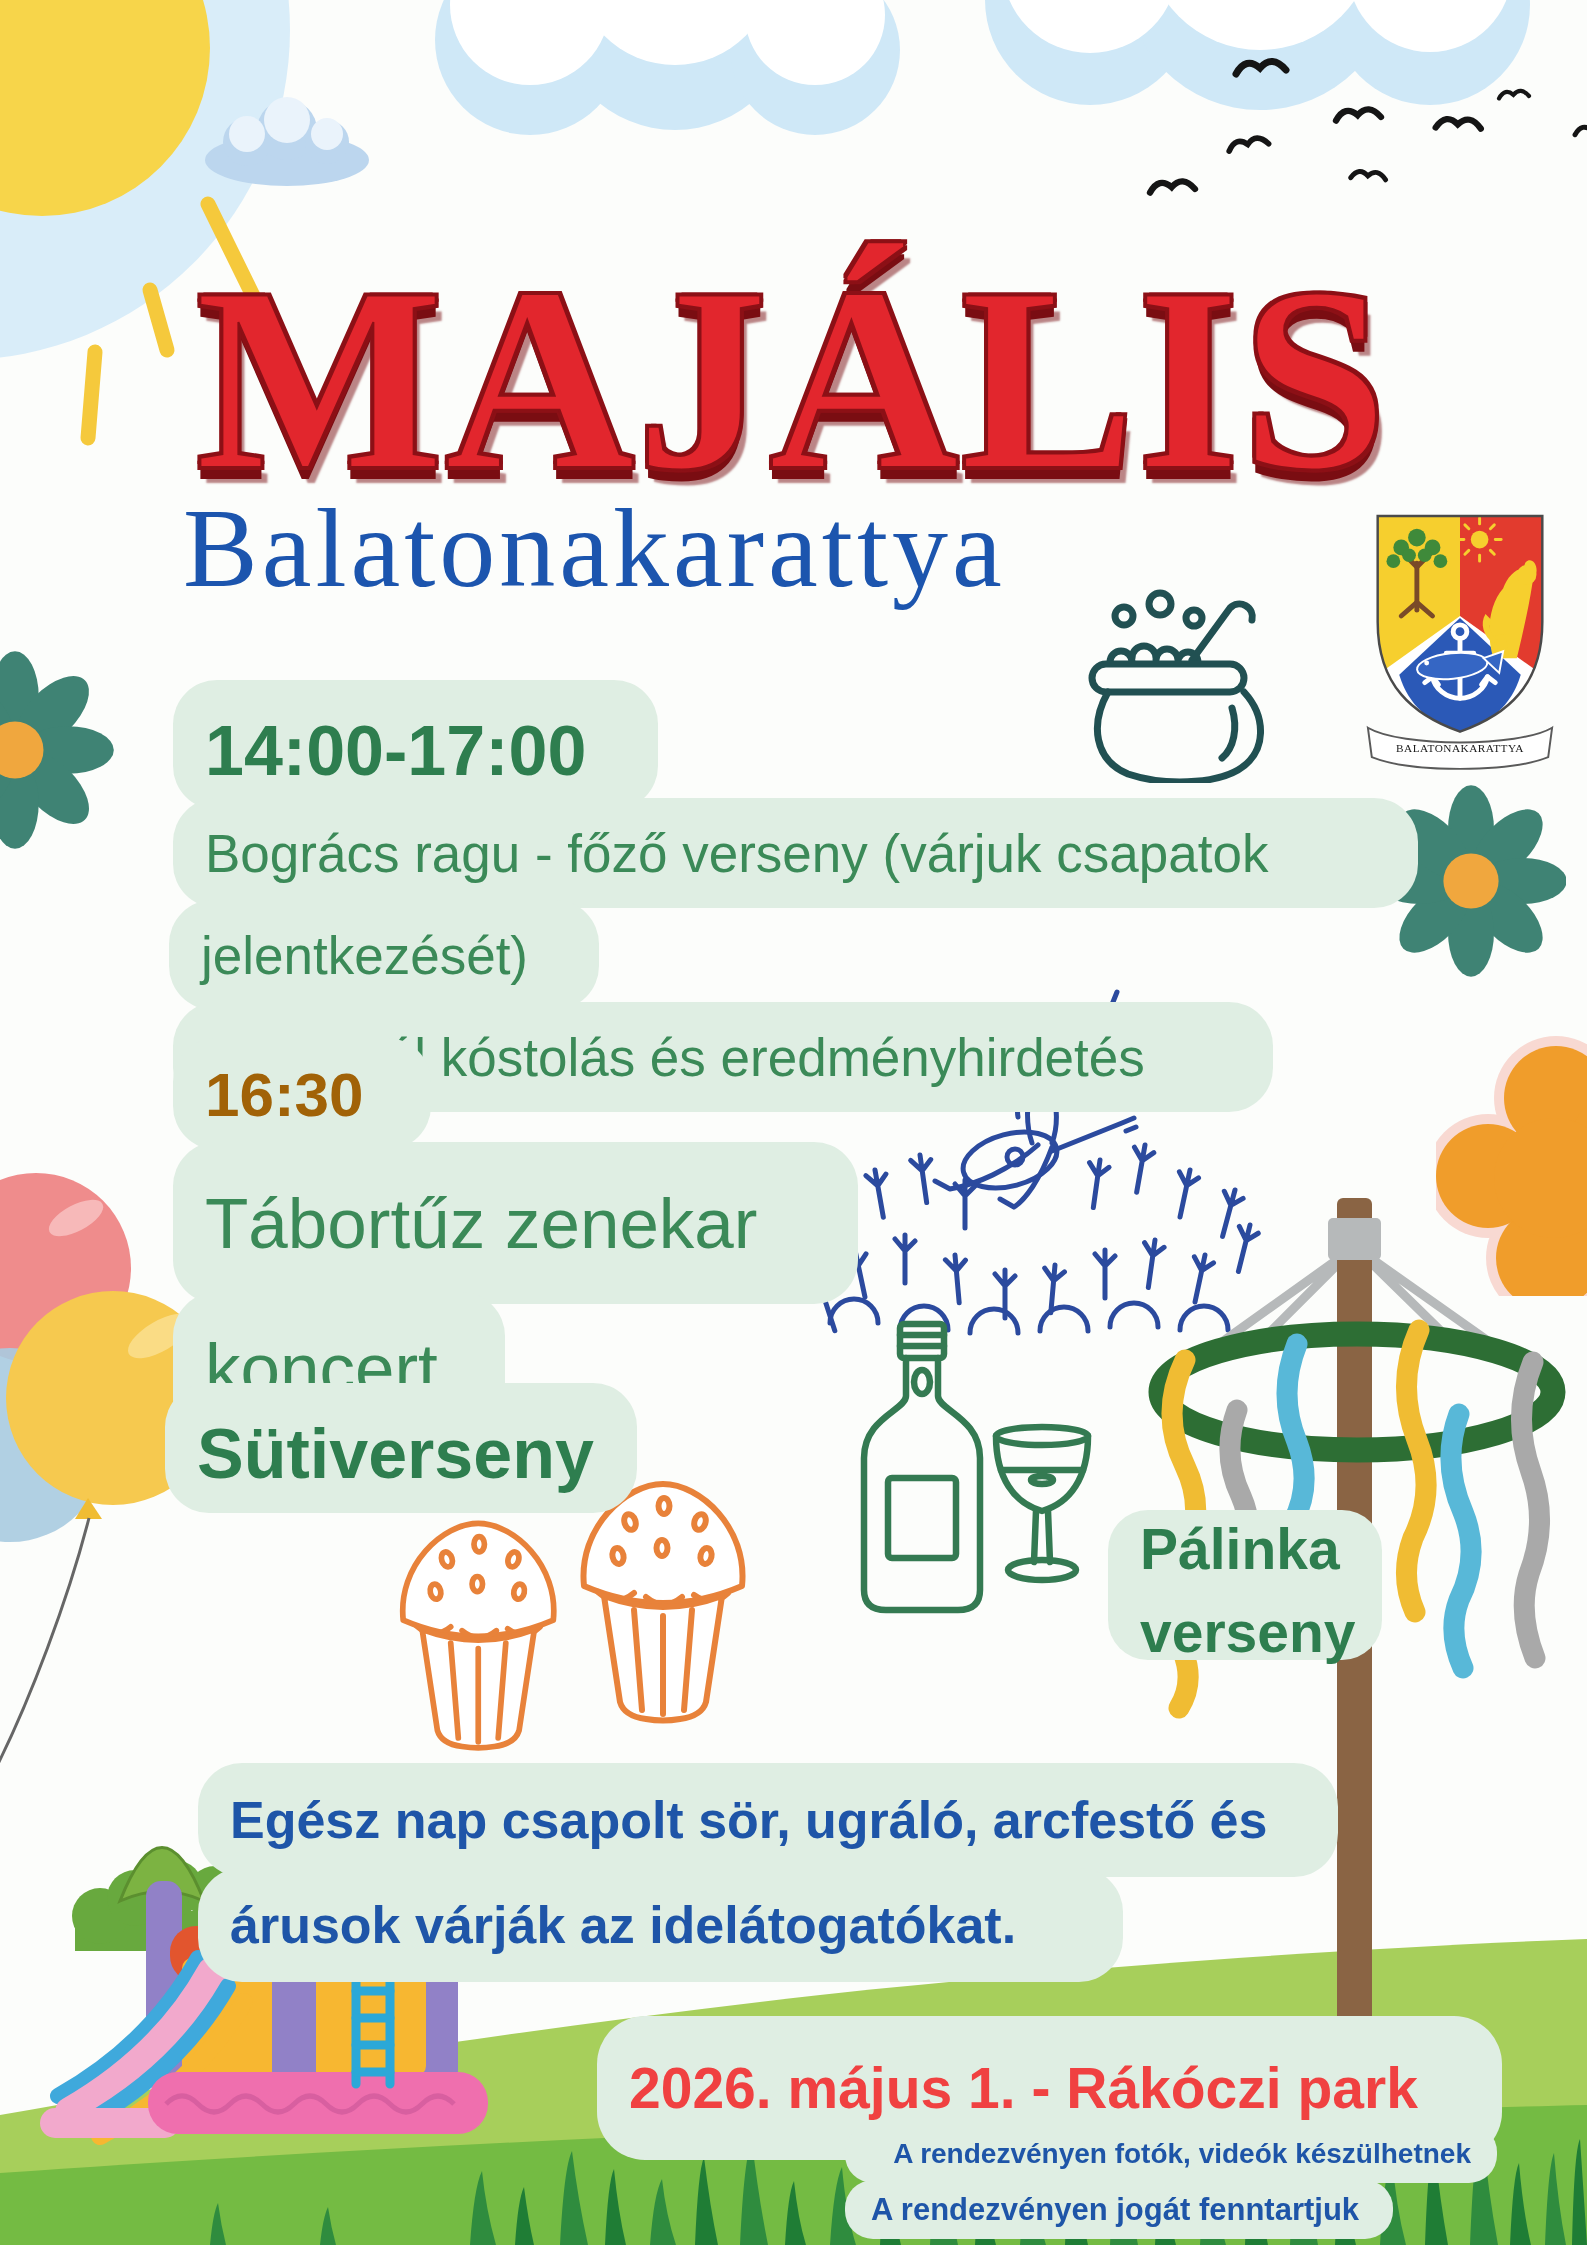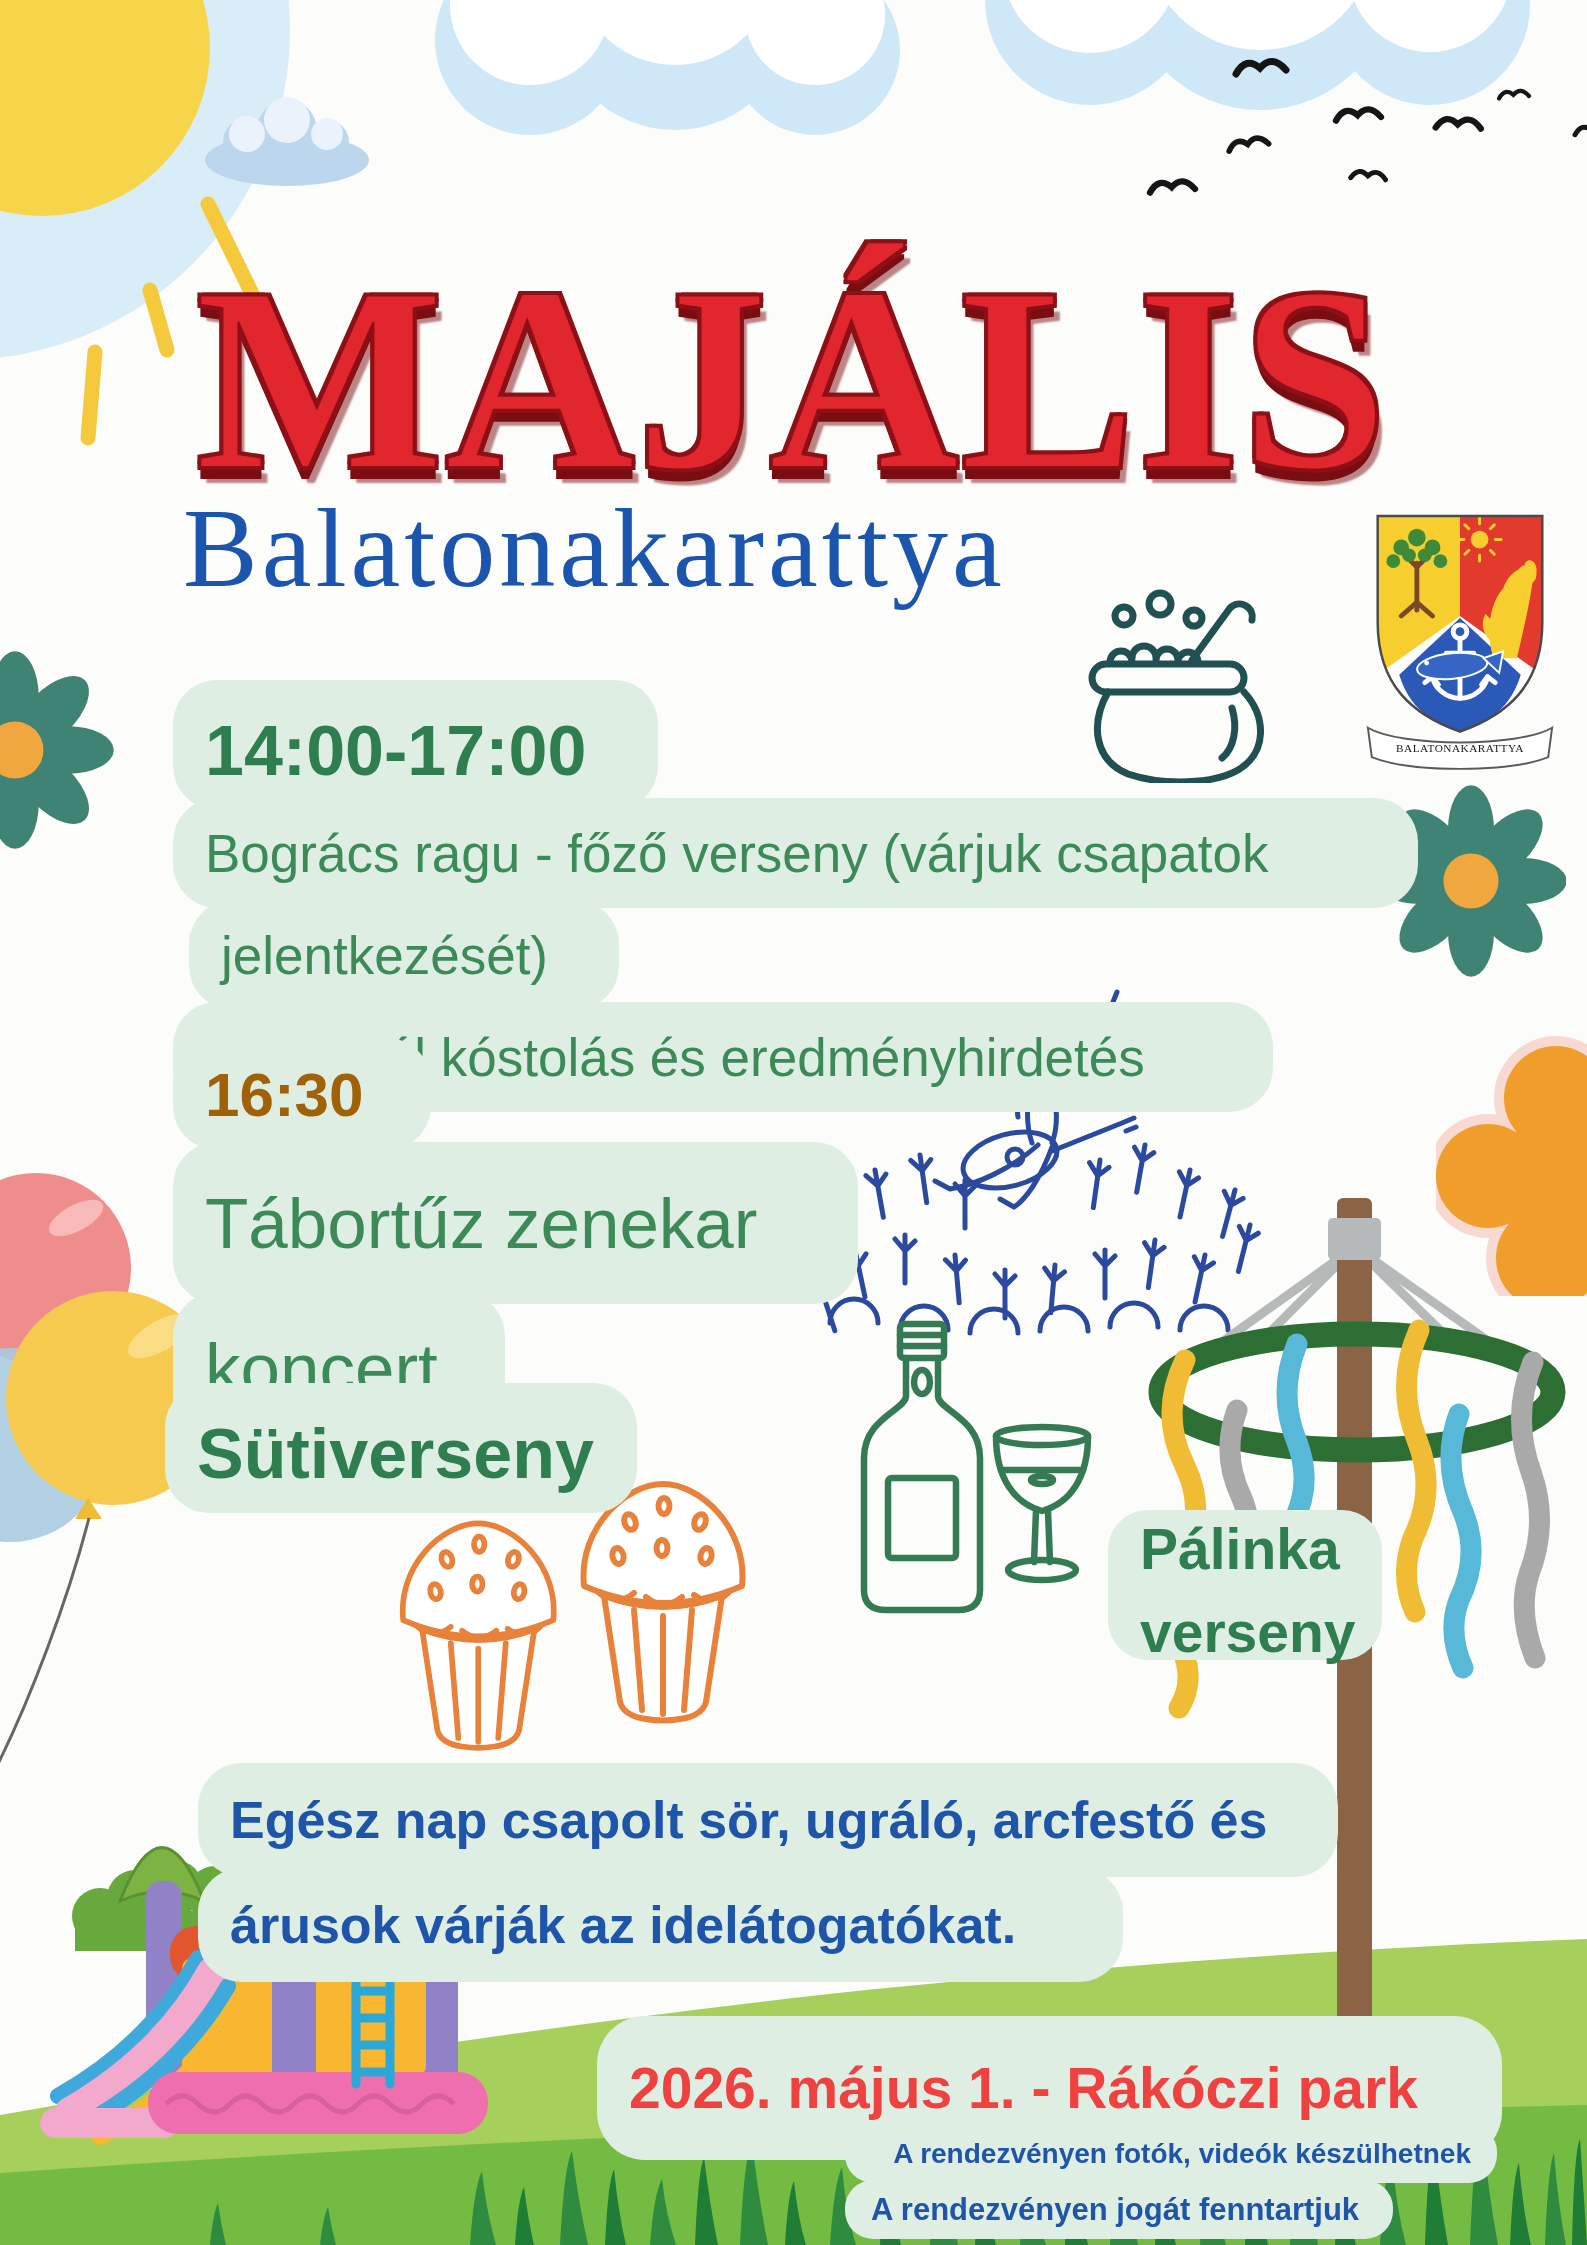--- a/index.html
+++ b/index.html
@@ -301,21 +301,21 @@
   <path d="M100,358 l-13,21 h27 Z" fill="#f0bc33"></path>
   <path d="M101,378 C80,460 42,560 8,628" stroke="#666666" stroke-width="3" fill="none"></path>
 </svg>
 
 <div class="bubble" style="left:173px;top:680px;width:485px;height:130px;font-size:70px;">
   <span class="t g-strong">14:00-17:00</span>
 </div>
 <div class="bubble" style="left:173px;top:798px;width:1245px;height:110px;font-size:53px;">
   <span class="t">Bogrács ragu - főző verseny (várjuk csapatok</span>
 </div>
-<div class="bubble" style="left:189px;top:900px;width:430px;height:110px;font-size:53px;">
+<div class="bubble" style="left:169px;top:900px;width:430px;height:110px;font-size:53px;">
   <span class="t">jelentkezését)</span>
 </div>
 <div class="bubble" style="left:173px;top:1002px;width:1100px;height:110px;font-size:53px;">
   <span class="t">17:00 -tól kóstolás és eredményhirdetés</span>
 </div>
 
 <div class="bubble" style="left:173px;top:1038px;width:258px;height:112px;font-size:62px;">
   <span class="t g-bold">16:30</span>
 </div>
 <div class="bubble" style="left:173px;top:1142px;width:685px;height:162px;font-size:71px;">

